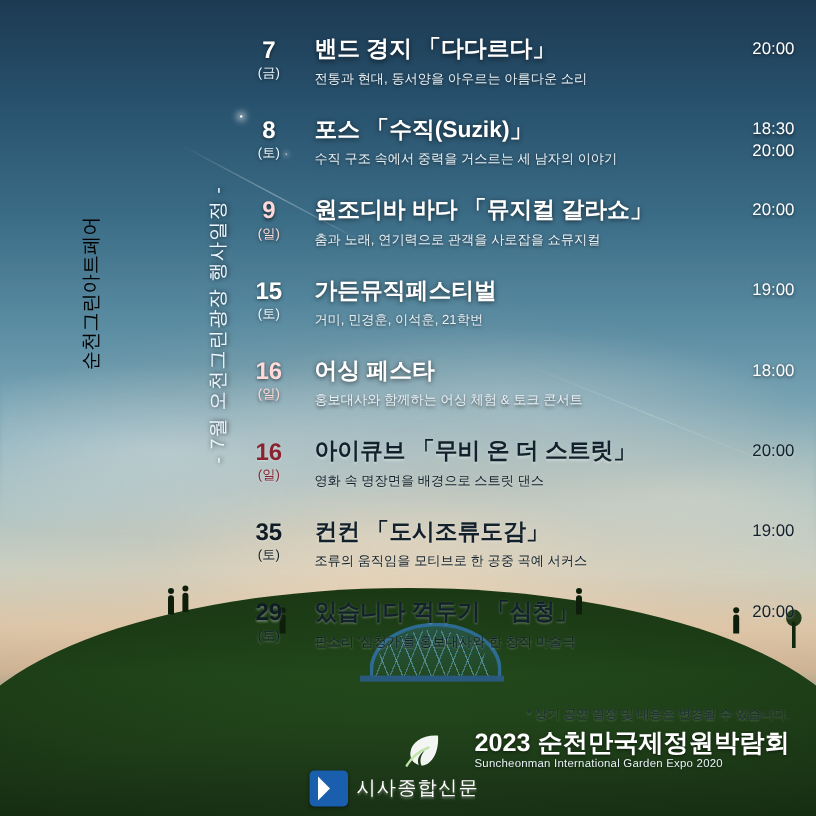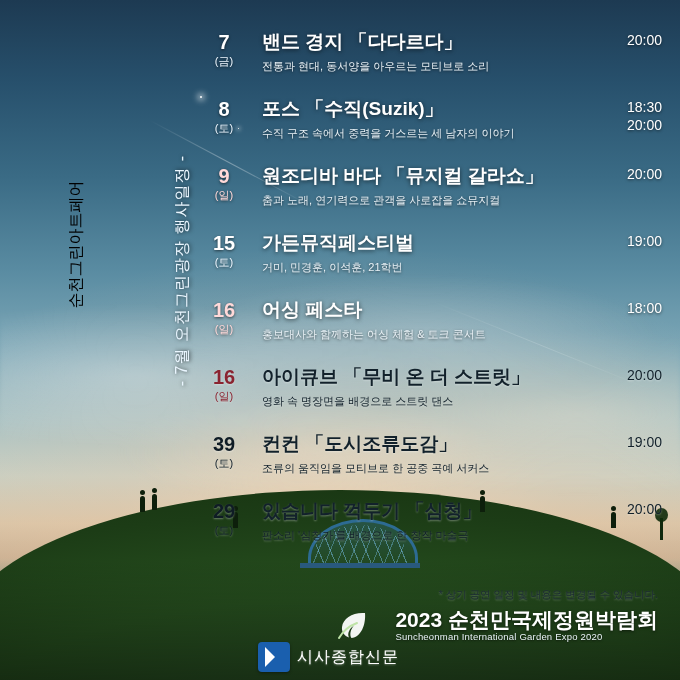--- a/index.html
+++ b/index.html
@@ -221,21 +221,21 @@
 
   <div class="list">
 
     <div class="row">
       <div class="date">
         <div class="day">7</div>
         <div class="dow">(금)</div>
       </div>
       <div class="info">
         <div class="title">밴드 경지 「다다르다」</div>
-        <div class="desc">전통과 현대, 동서양을 아우르는 모티브로 소리</div>
+        <div class="desc">전통과 현대, 동서양을 아우르는 아름다운 소리</div>
       </div>
       <div class="times">
         <div>20:00</div>
       </div>
     </div>
 
     <div class="row">
       <div class="date">
         <div class="day">8</div>
         <div class="dow">(토)</div>
@@ -301,40 +301,40 @@
         <div class="title">아이큐브 「무비 온 더 스트릿」</div>
         <div class="desc">영화 속 명장면을 배경으로 스트릿 댄스</div>
       </div>
       <div class="times">
         <div>20:00</div>
       </div>
     </div>
 
     <div class="row dark">
       <div class="date">
-        <div class="day">39</div>
+        <div class="day">35</div>
         <div class="dow">(토)</div>
       </div>
       <div class="info">
         <div class="title">컨컨 「도시조류도감」</div>
         <div class="desc">조류의 움직임을 모티브로 한 공중 곡예 서커스</div>
       </div>
       <div class="times">
         <div>19:00</div>
       </div>
     </div>
 
     <div class="row dark">
       <div class="date">
         <div class="day">29</div>
         <div class="dow">(토)</div>
       </div>
       <div class="info">
         <div class="title">있습니다 꺽두기 「심청」</div>
-        <div class="desc">판소리 '심청가'를 배경으로 한 창작 마술극</div>
+        <div class="desc">판소리 '심청가'를 홍보대사와 한 창작 마술극</div>
       </div>
       <div class="times">
         <div>20:00</div>
       </div>
     </div>
 
   </div>
 
   <div class="note">* 상기 공연 일정 및 내용은 변경될 수 있습니다.</div>
 

